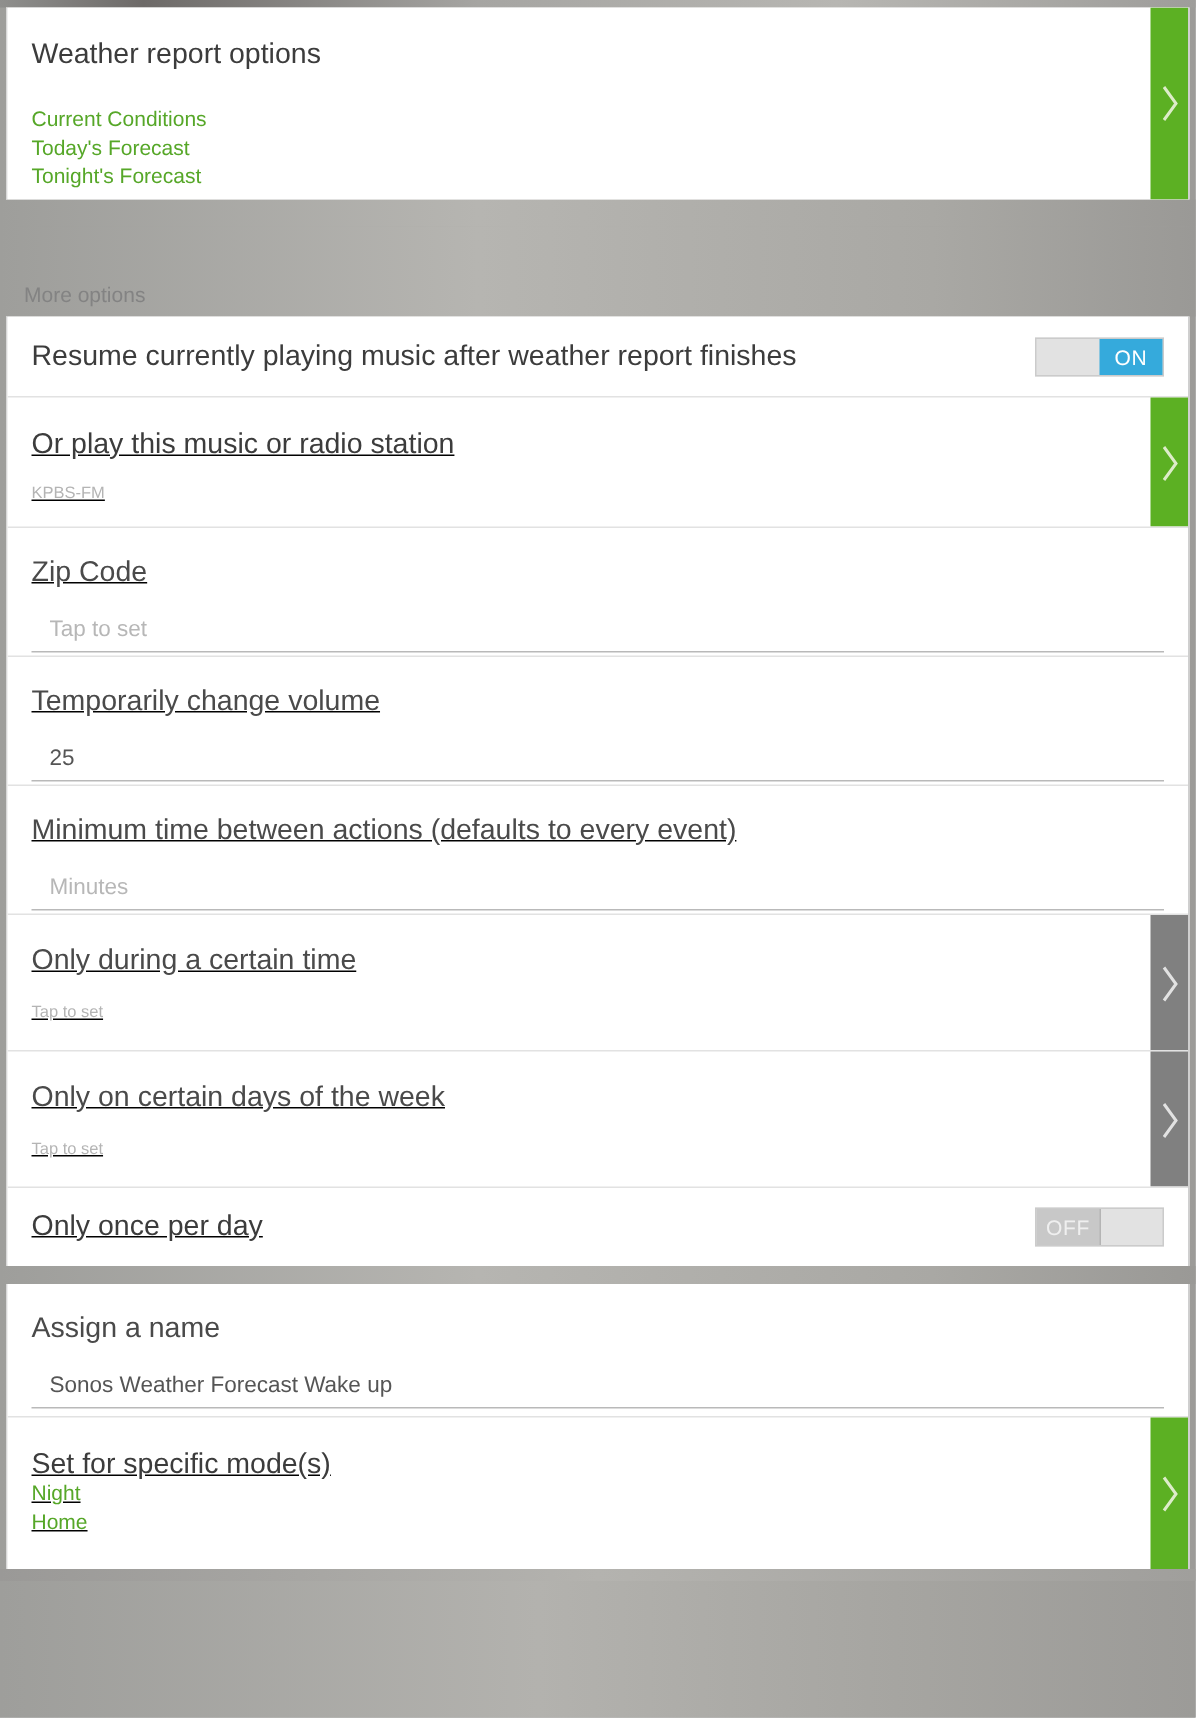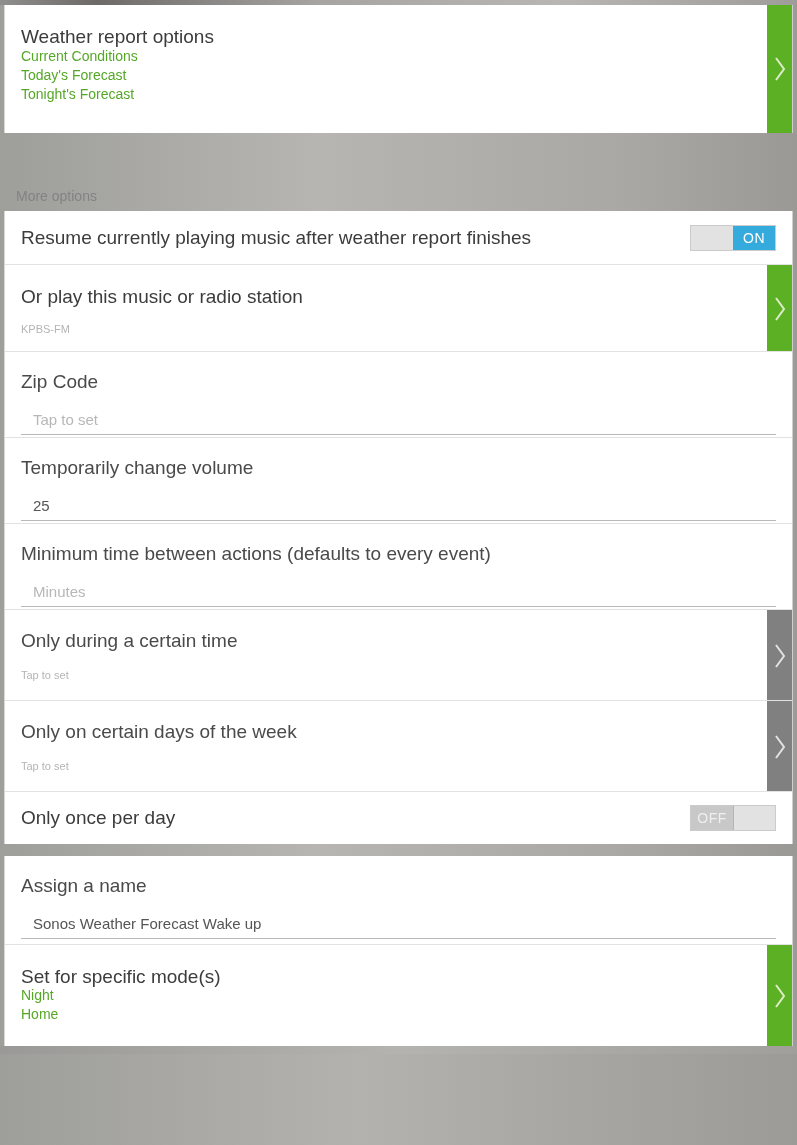--- a/index.html
+++ b/index.html
@@ -39,21 +39,21 @@
     border-right: 1px solid #cfcfcf;
     overflow: hidden;
   }
 
   .row {
     position: relative;
     box-sizing: border-box;
     padding: 13px 16px;
     background: #fff;
   }
-  .row + .row { border-top: 1px solid #e2e2e2; }
+  .row + .row { border-top: 1px solid #e2e2e2; text-decoration: underline; }
 
   .row-title {
     font-size: 19px;
     color: #4a4a4a;
     line-height: 1;
     white-space: nowrap;
   }
   .row-title.dark { color: #3c3c3c; }
 
   .sub-green {
@@ -150,21 +150,21 @@
 </head>
 <body>
 
 <div id="page">
 
   <div class="topstrip"></div>
 
   <div class="card" style="height:128px">
     <div class="row" style="height:128px;padding-top:22px">
       <div class="row-title dark">Weather report options</div>
-      <div style="margin-top:1px">
+      <div style="margin-top:24px">
         <div class="sub-green">Current Conditions</div>
         <div class="sub-green">Today's Forecast</div>
         <div class="sub-green">Tonight's Forecast</div>
       </div>
       <div class="chev green" style="height:128px">
         <svg width="14" height="26" viewBox="0 0 14 26">
           <polyline points="3,2 11,13 3,24" fill="none" stroke="#ddecc9" stroke-width="2"></polyline>
         </svg>
       </div>
     </div>

